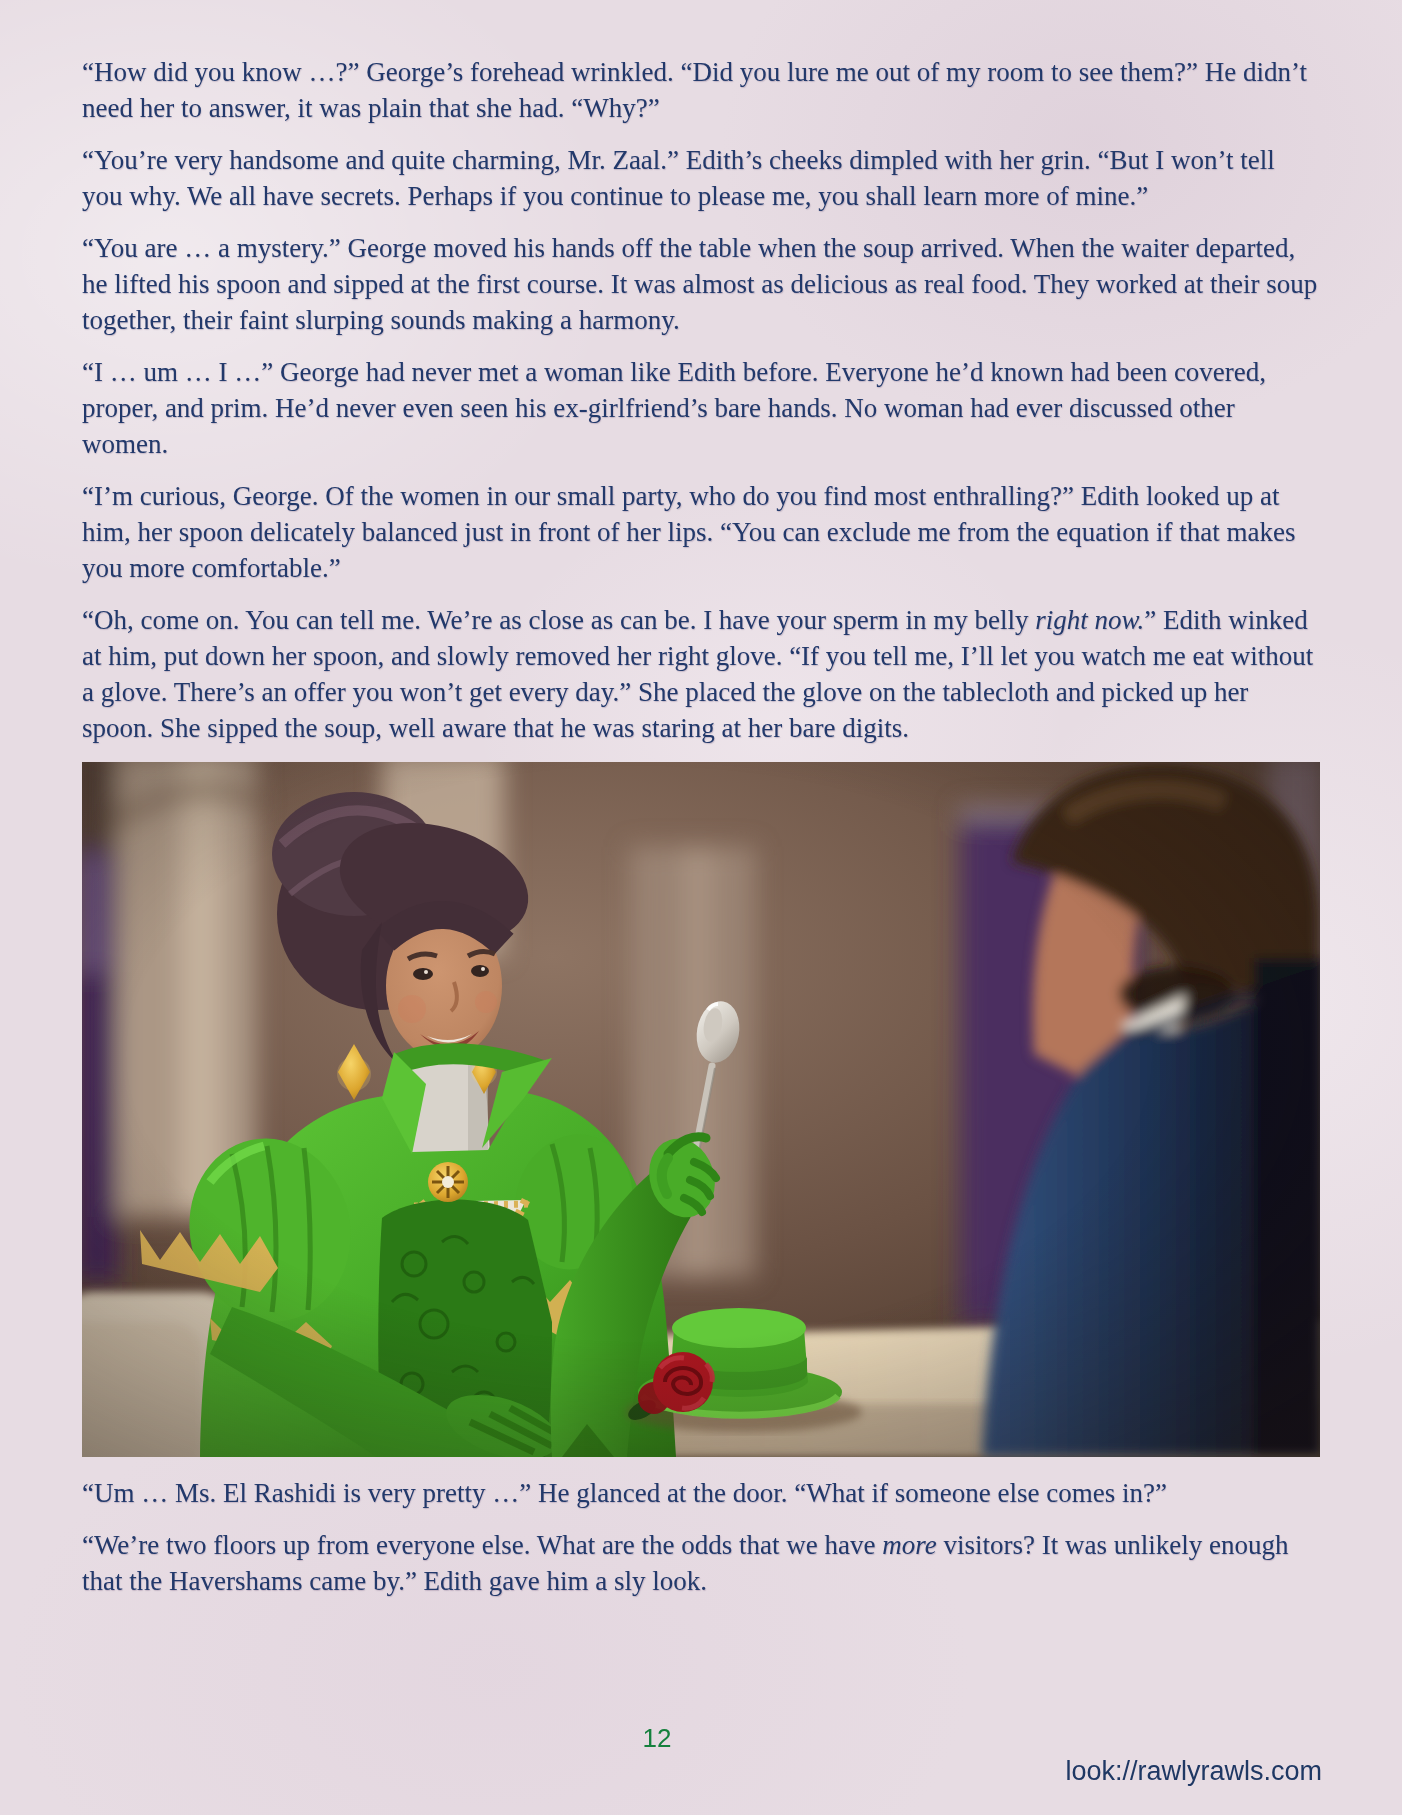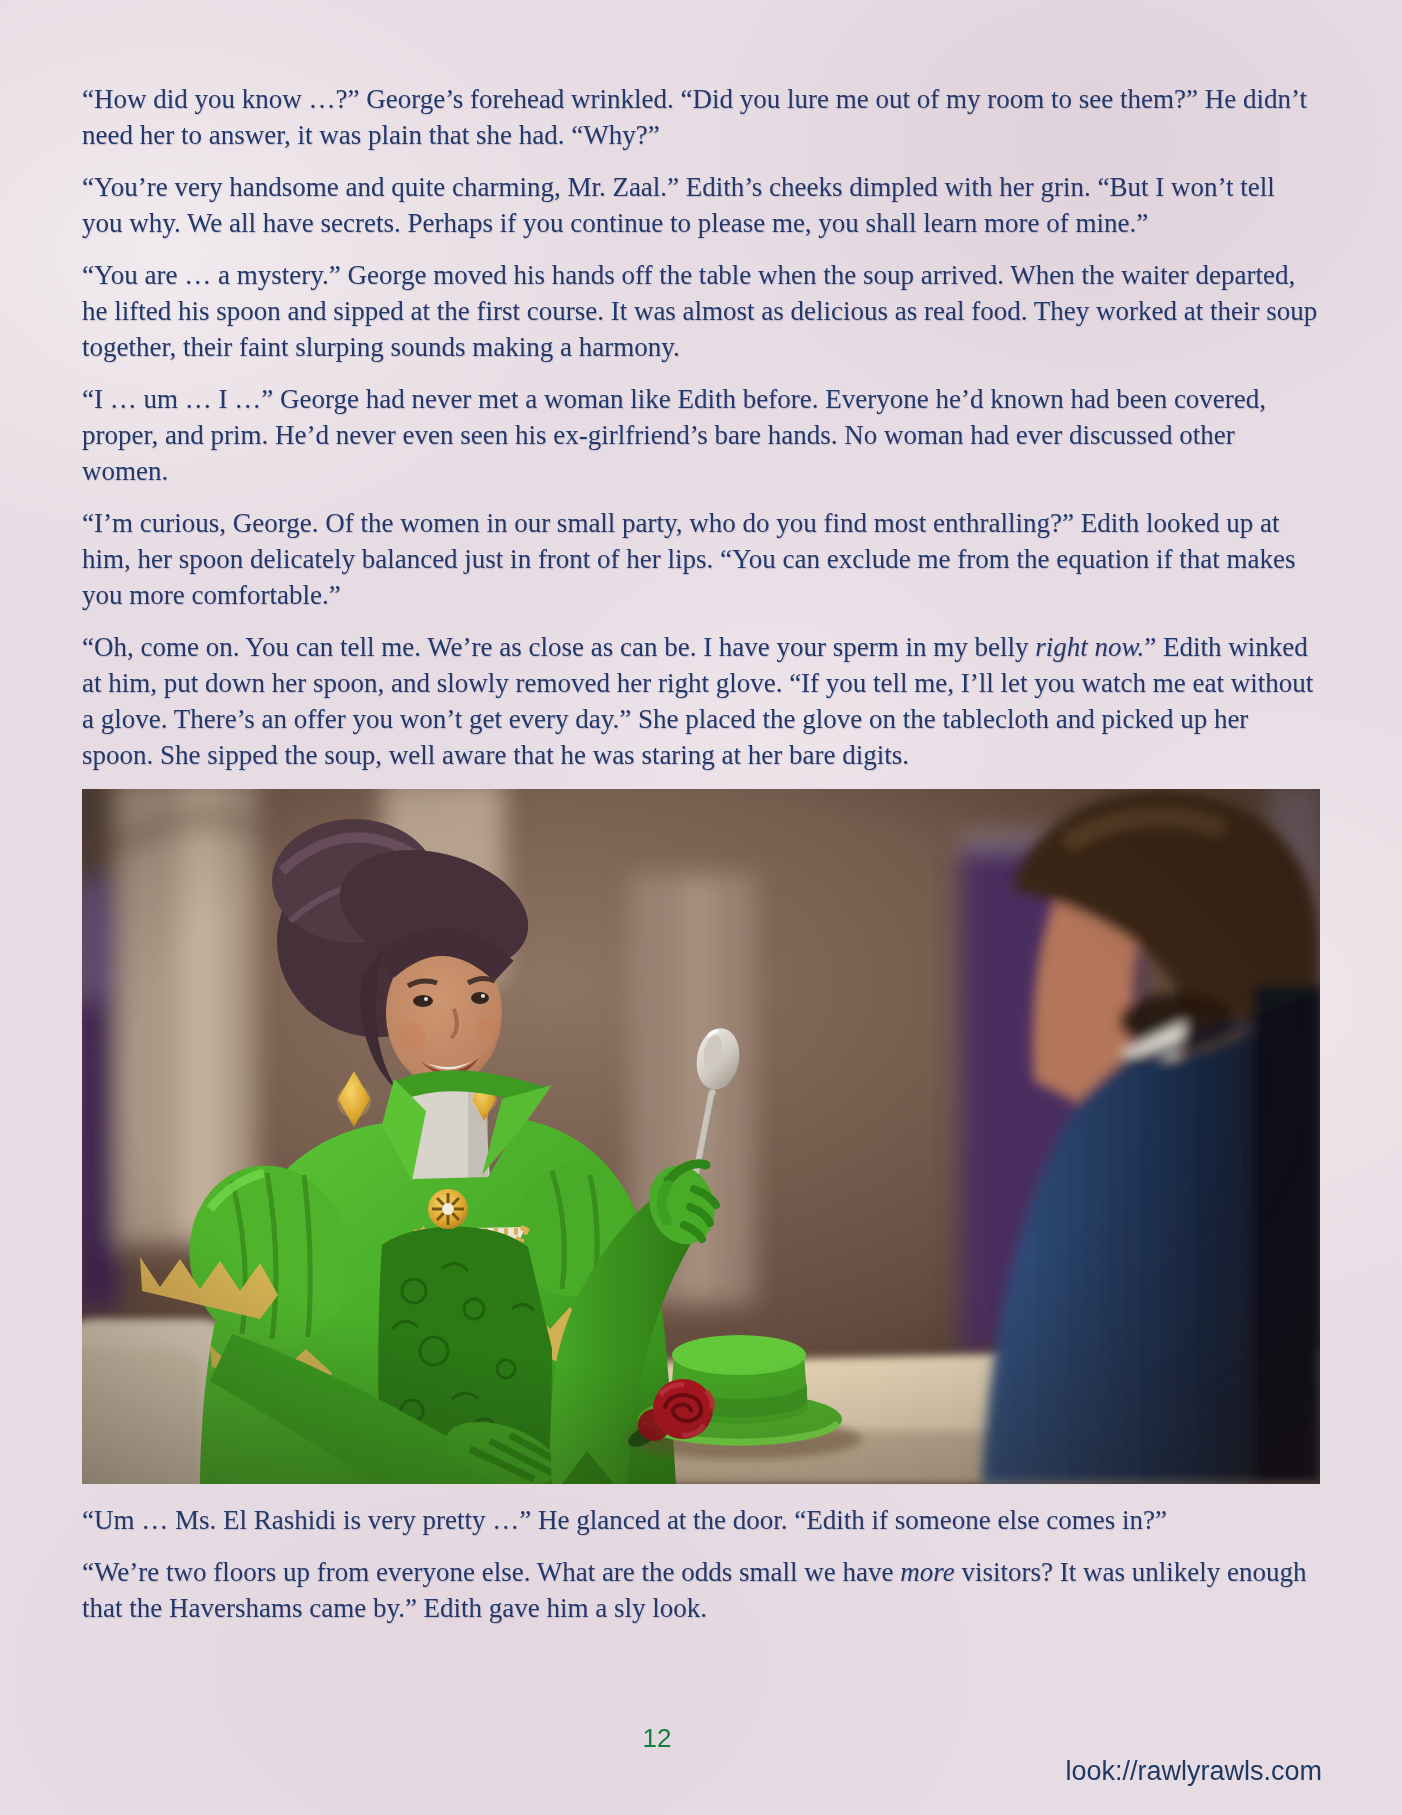--- a/index.html
+++ b/index.html
@@ -7,21 +7,21 @@
     width:1402px;height:1815px;position:relative;overflow:hidden;
     background-color:#E7DCE3;
     background-image:
       radial-gradient(ellipse 700px 520px at 12% 14%, rgba(255,255,255,0.40), rgba(255,255,255,0) 65%),
       radial-gradient(ellipse 620px 480px at 78% 8%,  rgba(214,197,210,0.45), rgba(214,197,210,0) 60%),
       radial-gradient(ellipse 560px 620px at 92% 55%, rgba(246,240,244,0.5), rgba(246,240,244,0) 60%),
       radial-gradient(ellipse 800px 520px at 35% 92%, rgba(222,206,218,0.4), rgba(222,206,218,0) 60%),
       radial-gradient(ellipse 500px 400px at 55% 40%, rgba(250,244,248,0.35), rgba(250,244,248,0) 60%);
     font-family:"Liberation Serif", serif;
   }
-  .text-col{position:absolute;left:82px;top:0;width:1238px;padding-top:81px;}
+  .text-col{position:absolute;left:82px;top:0;width:1238px;padding-top:54px;}
   p.story{
     font-size:27px;line-height:36px;color:#22396B;margin:0 0 16px 0;
     text-shadow:0.6px 1px 1px rgba(130,110,140,0.35);
   }
   p.story em{}
   figure.illus{
     margin:16px 0 18px 0;width:1238px;height:695px;display:block;
     background:#6B5344;
   }
   figure.illus svg{display:block;width:1238px;height:695px;}
@@ -250,19 +250,19 @@
           <path d="M601,620 m-18,0 a18,14 0 1 1 36,0 a14,11 0 1 1 -28,2 a9,7 0 1 1 18,1" stroke="#6E0A10" stroke-width="4" fill="none"></path>
           <path d="M578,606 q10,-12 24,-10 M622,636 q-8,12 -22,10 M624,602 q8,8 6,18" stroke="#C1303C" stroke-width="5" fill="none" opacity="0.9"></path>
         </g>
       </g>
 
       <rect x="0" y="0" width="1238" height="695" fill="url(#vinGrad)"></rect>
     </svg>
   </figure>
 
   <div>
-      <p class="story"><span>“Um … Ms. El Rashidi is very pretty …” He glanced at the door. “Edith if someone else comes in?”</span></p>
-      <p class="story"><span>“We’re two floors up from everyone else. What are the odds small we have </span><em>more</em><span> visitors? It was unlikely enough that the Havershams came by.” Edith gave him a sly look.</span></p>
+      <p class="story"><span>“Um … Ms. El Rashidi is very pretty …” He glanced at the door. “What if someone else comes in?”</span></p>
+      <p class="story"><span>“We’re two floors up from everyone else. What are the odds that we have </span><em>more</em><span> visitors? It was unlikely enough that the Havershams came by.” Edith gave him a sly look.</span></p>
     </div>
 </div>
 
 <div class="page-num">12</div>
 <a class="site-url" href="#">look://rawlyrawls.com</a>
 
 </body></html>

